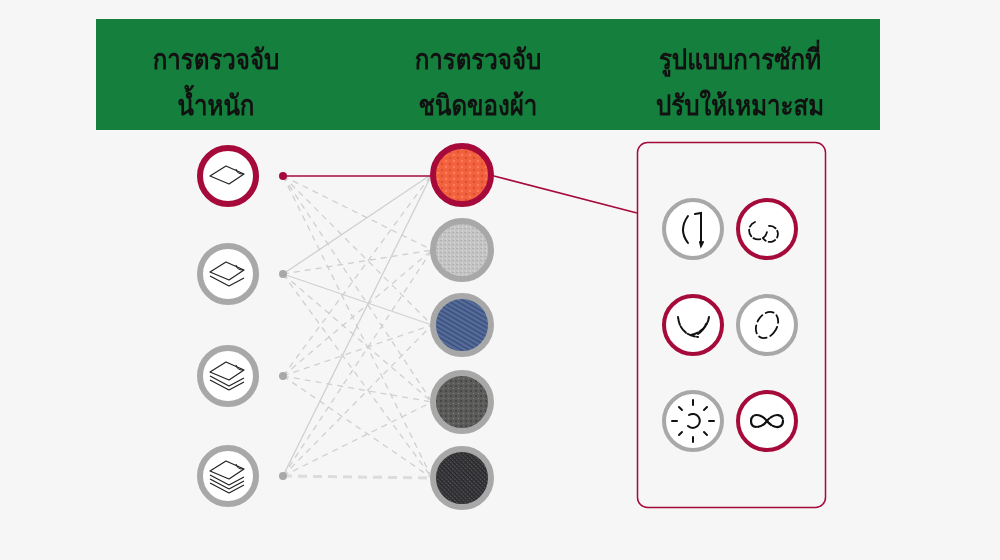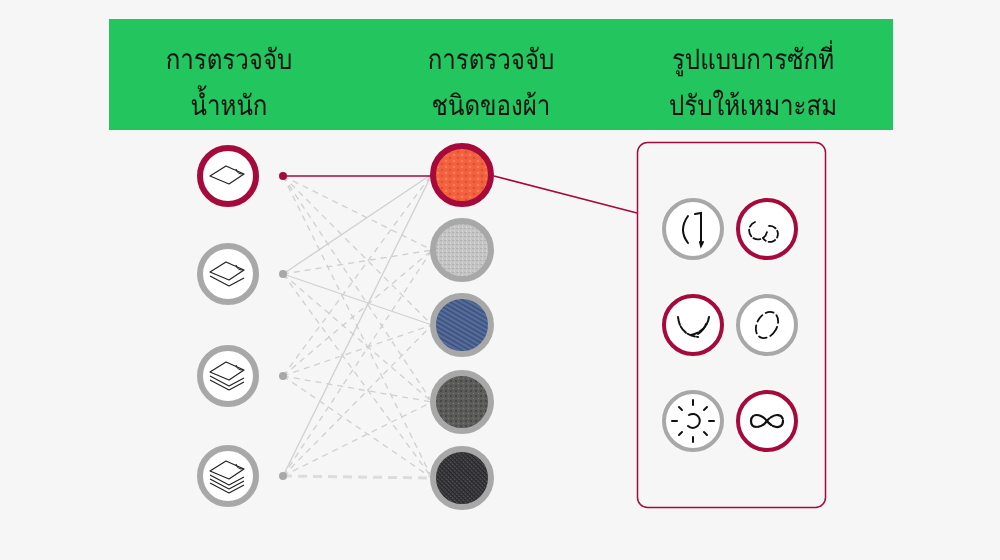--- a/index.html
+++ b/index.html
@@ -3,22 +3,23 @@
 <meta charset="utf-8">
 <style>
   html, body { margin: 0; padding: 0; }
   body {
     width: 1000px; height: 560px; overflow: hidden;
     background: #f6f6f6;
     font-family: "DejaVu Sans", sans-serif;
     position: relative;
   }
   .header {
-    position: absolute; left: 109px; top: 19px; width: 784px; height: 111px;
-    background: #22c55e;
+    position: absolute; left: 96px; top: 19px; width: 784px; height: 111px;
+    background: #15803d;
+    font-weight: bold;
   }
   .col-title {
     position: absolute; top: 18px; width: 260px; text-align: center;
     font-family: "DejaVu Serif", serif;
     font-size: 28px; line-height: 46px; color: #111;
     transform: scaleX(0.86);
   }
   .col-title span { display: block; }
   #t1 { left: -10px; }
   #t2 { left: 252px; }

